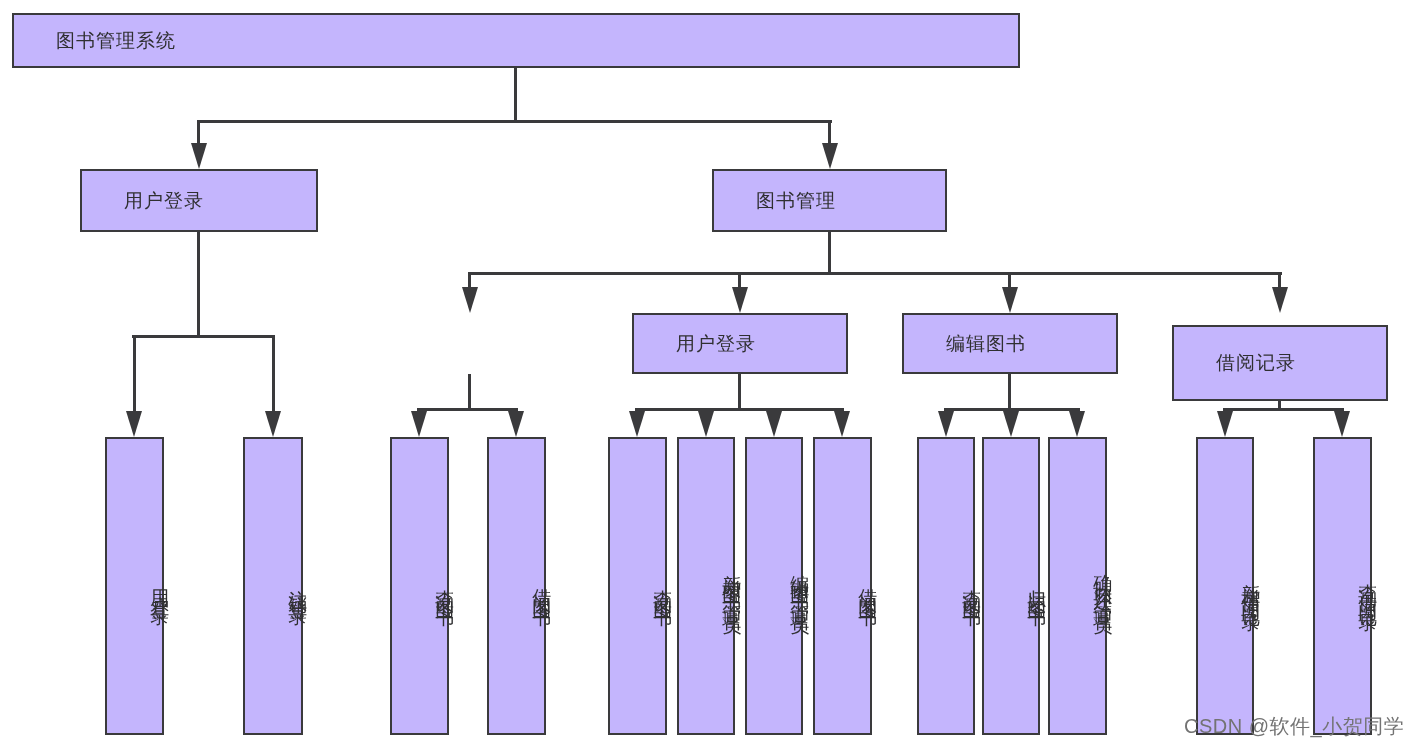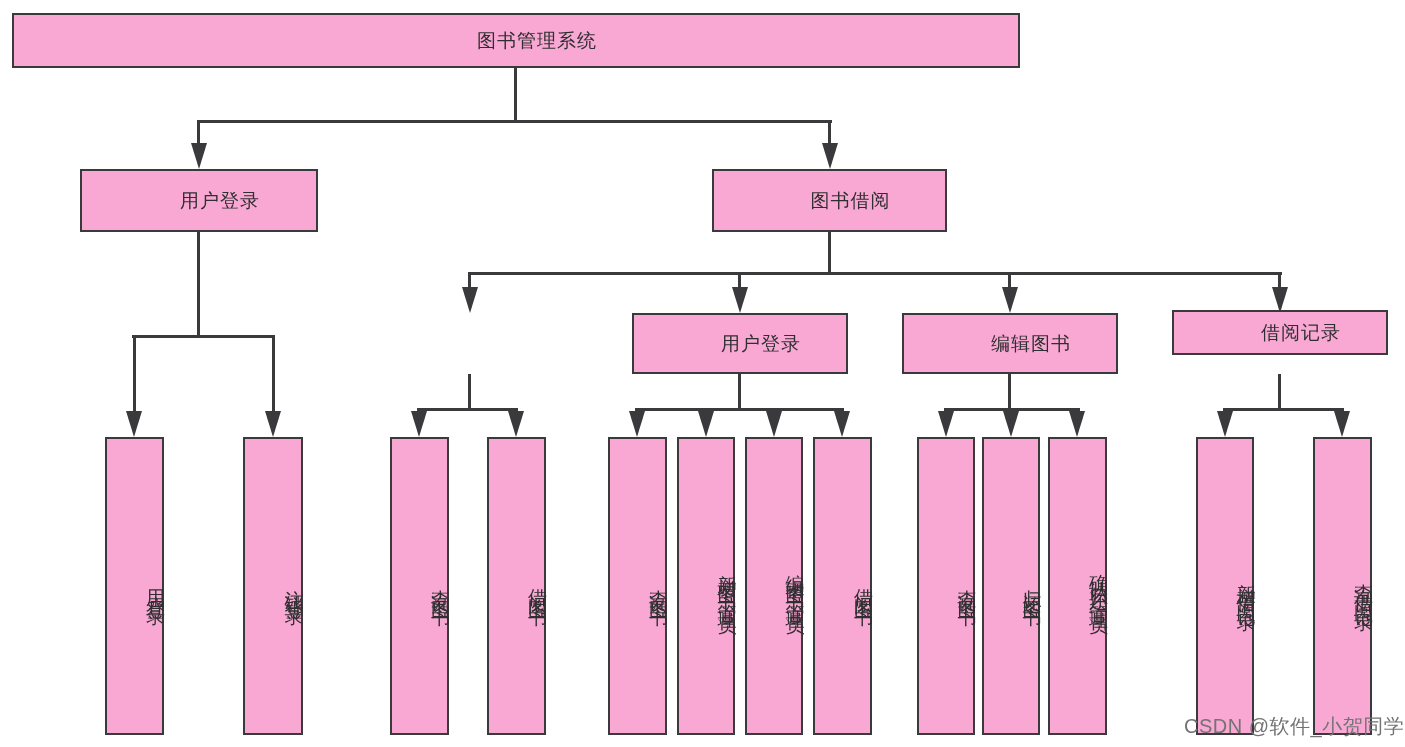--- a/index.html
+++ b/index.html
@@ -3,21 +3,21 @@
 <meta charset="utf-8">
 <style>
   html,body{margin:0;padding:0;background:#ffffff;}
   body{font-family:"Liberation Sans","DejaVu Sans",sans-serif;}
   #canvas{position:relative;width:1405px;height:747px;background:#ffffff;overflow:hidden;}
   
   .l{position:absolute;background:#3a3a3c;}
   
   .ar{position:absolute;width:0;height:0;border-left:8px solid transparent;border-right:8px solid transparent;border-top:26px solid #3a3a3c;}
   
-  .box{position:absolute;border:2.5px solid #3a3a3c;background:#f9a8d4;display:flex;align-items:center;justify-content:center;box-sizing:border-box;padding-left:42px;}
+  .box{position:absolute;border:2.5px solid #3a3a3c;background:#c4b5fd;display:flex;align-items:center;box-sizing:border-box;padding-left:42px;}
   .hlabel{font-size:19px;color:#2f2f31;letter-spacing:1px;white-space:nowrap;}
   .vlabel{writing-mode:vertical-rl;text-orientation:mixed;font-size:19px;line-height:1.15;letter-spacing:6px;color:#2f2f31;}
   .watermark{position:absolute;left:1184px;top:713px;font-size:20px;color:#737373;letter-spacing:0.5px;white-space:nowrap;}
 </style>
 </head>
 <body>
 
 <div id="canvas">
 
   <div class="l" style="left:514px;top:68px;width:3px;height:54px;"></div>
@@ -80,30 +80,30 @@
   <div class="ar" style="left:1334px;top:411px;"></div>
 
   <div class="box" style="left:12px;top:13px;width:1008px;height:55px;">
     <span class="hlabel">图书管理系统</span>
   </div>
 
   <div class="box" style="left:80px;top:169px;width:238px;height:63px;">
     <span class="hlabel">用户登录</span>
   </div>
   <div class="box" style="left:712px;top:169px;width:235px;height:63px;">
-    <span class="hlabel">图书借阅</span>
+    <span class="hlabel">图书管理</span>
   </div>
 
   <div class="box" style="left:632px;top:313px;width:216px;height:61px;">
     <span class="hlabel">用户登录</span>
   </div>
   <div class="box" style="left:902px;top:313px;width:216px;height:61px;">
     <span class="hlabel">编辑图书</span>
   </div>
-  <div class="box" style="left:1172px;top:310px;width:216px;height:45px;">
+  <div class="box" style="left:1172px;top:325px;width:216px;height:76px;">
     <span class="hlabel">借阅记录</span>
   </div>
 
   <div class="box" style="left:105px;top:437px;width:59px;height:298px;">
     <span class="vlabel">用户登录</span>
   </div>
   <div class="box" style="left:243px;top:437px;width:60px;height:298px;">
     <span class="vlabel">注销登录</span>
   </div>
 

